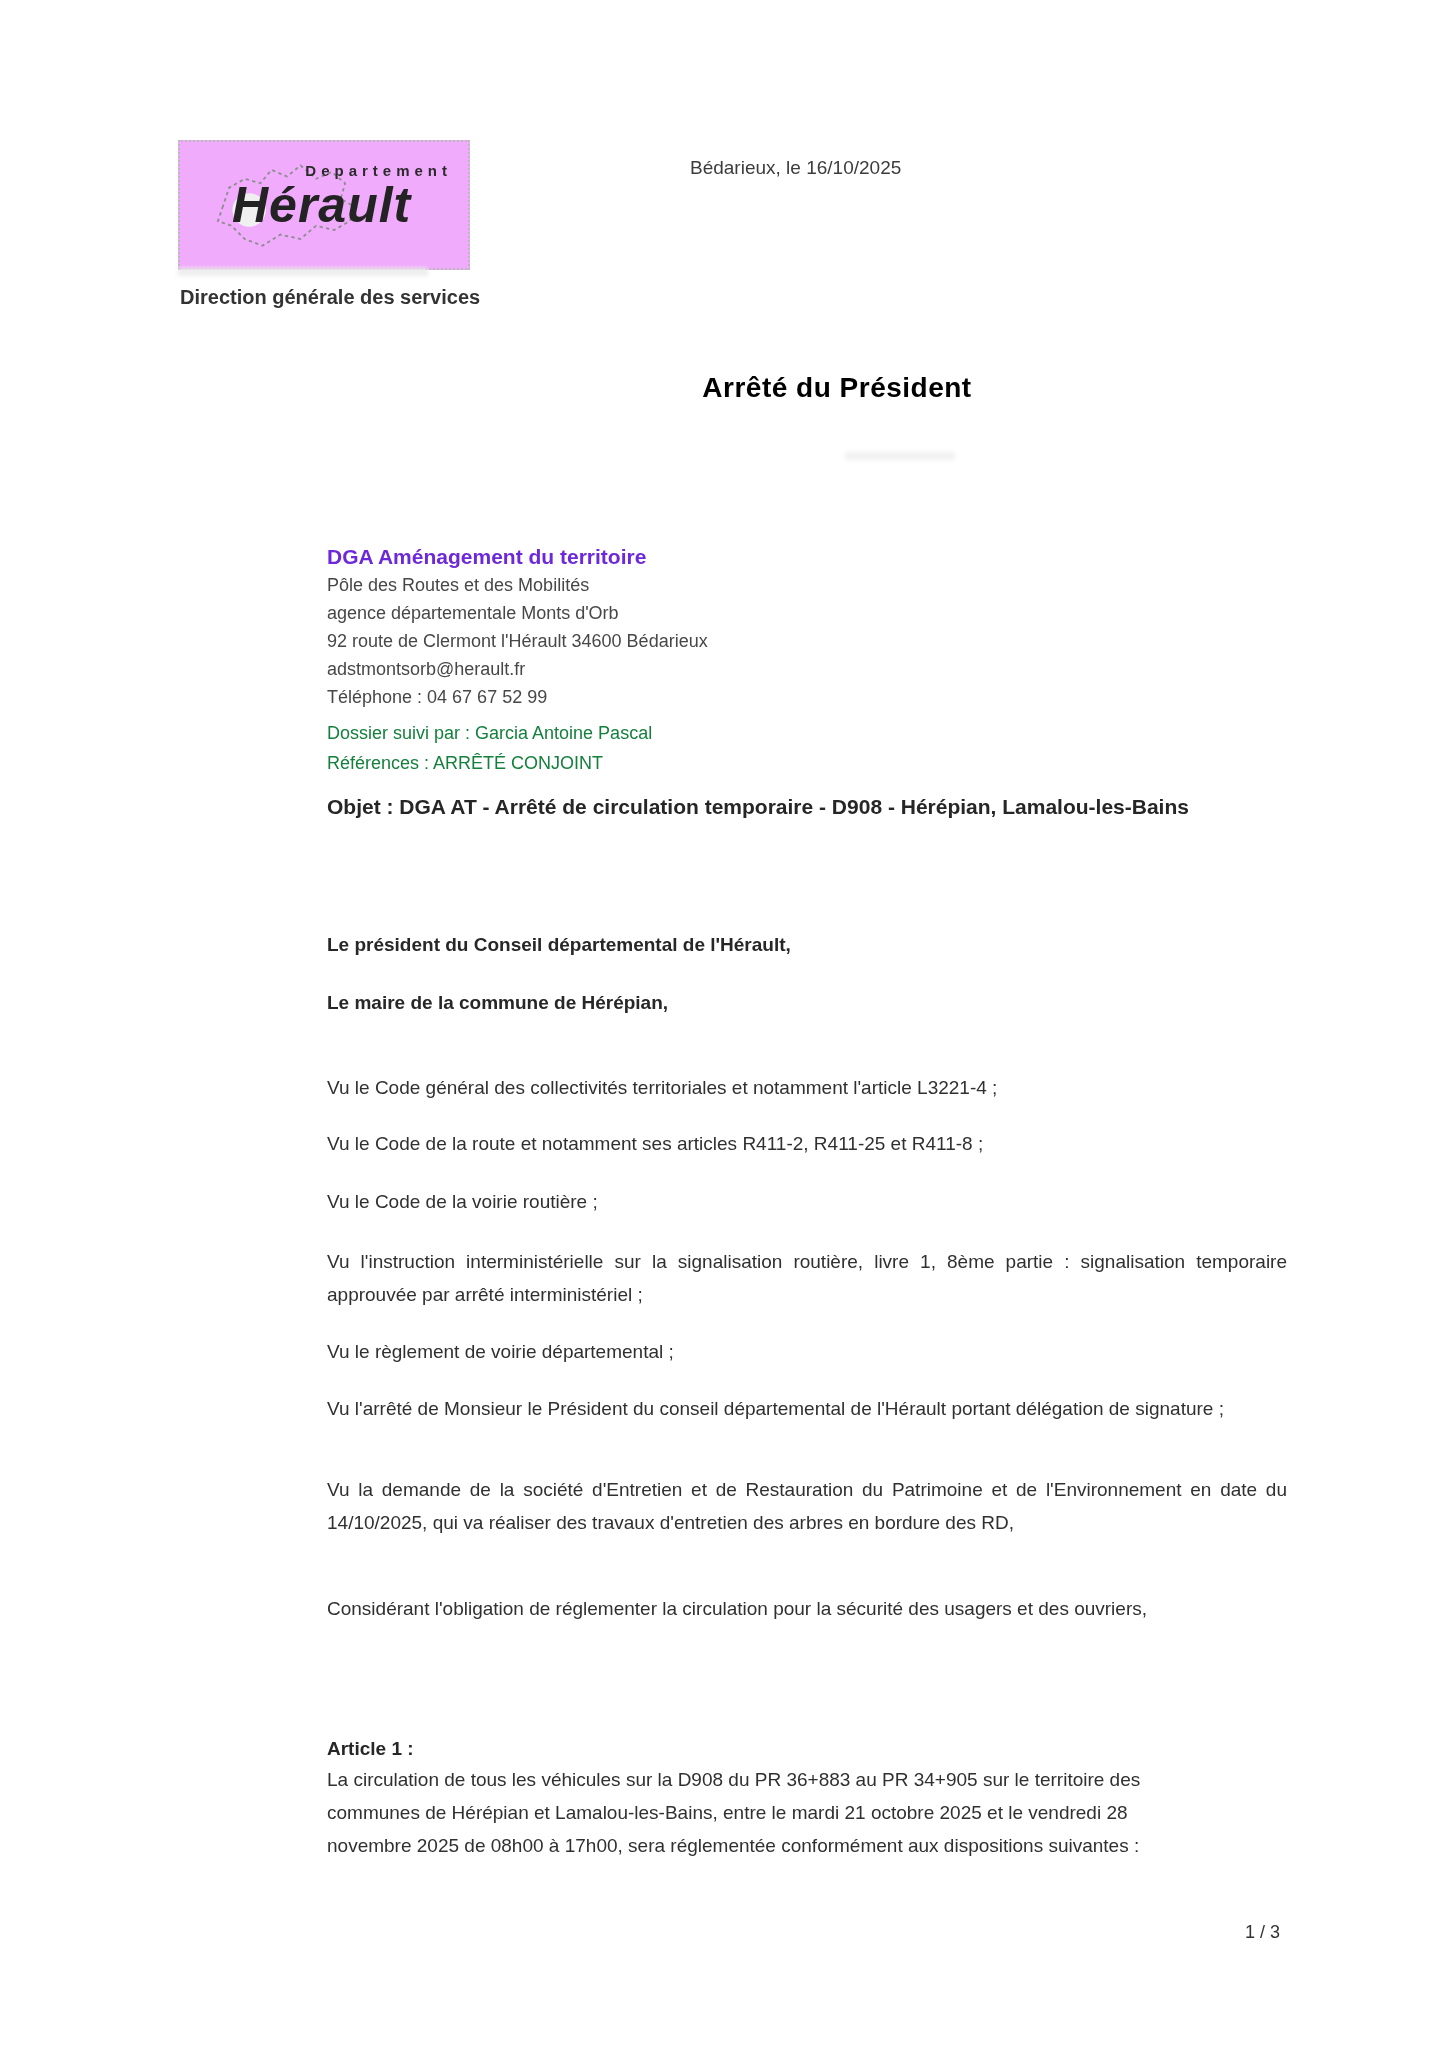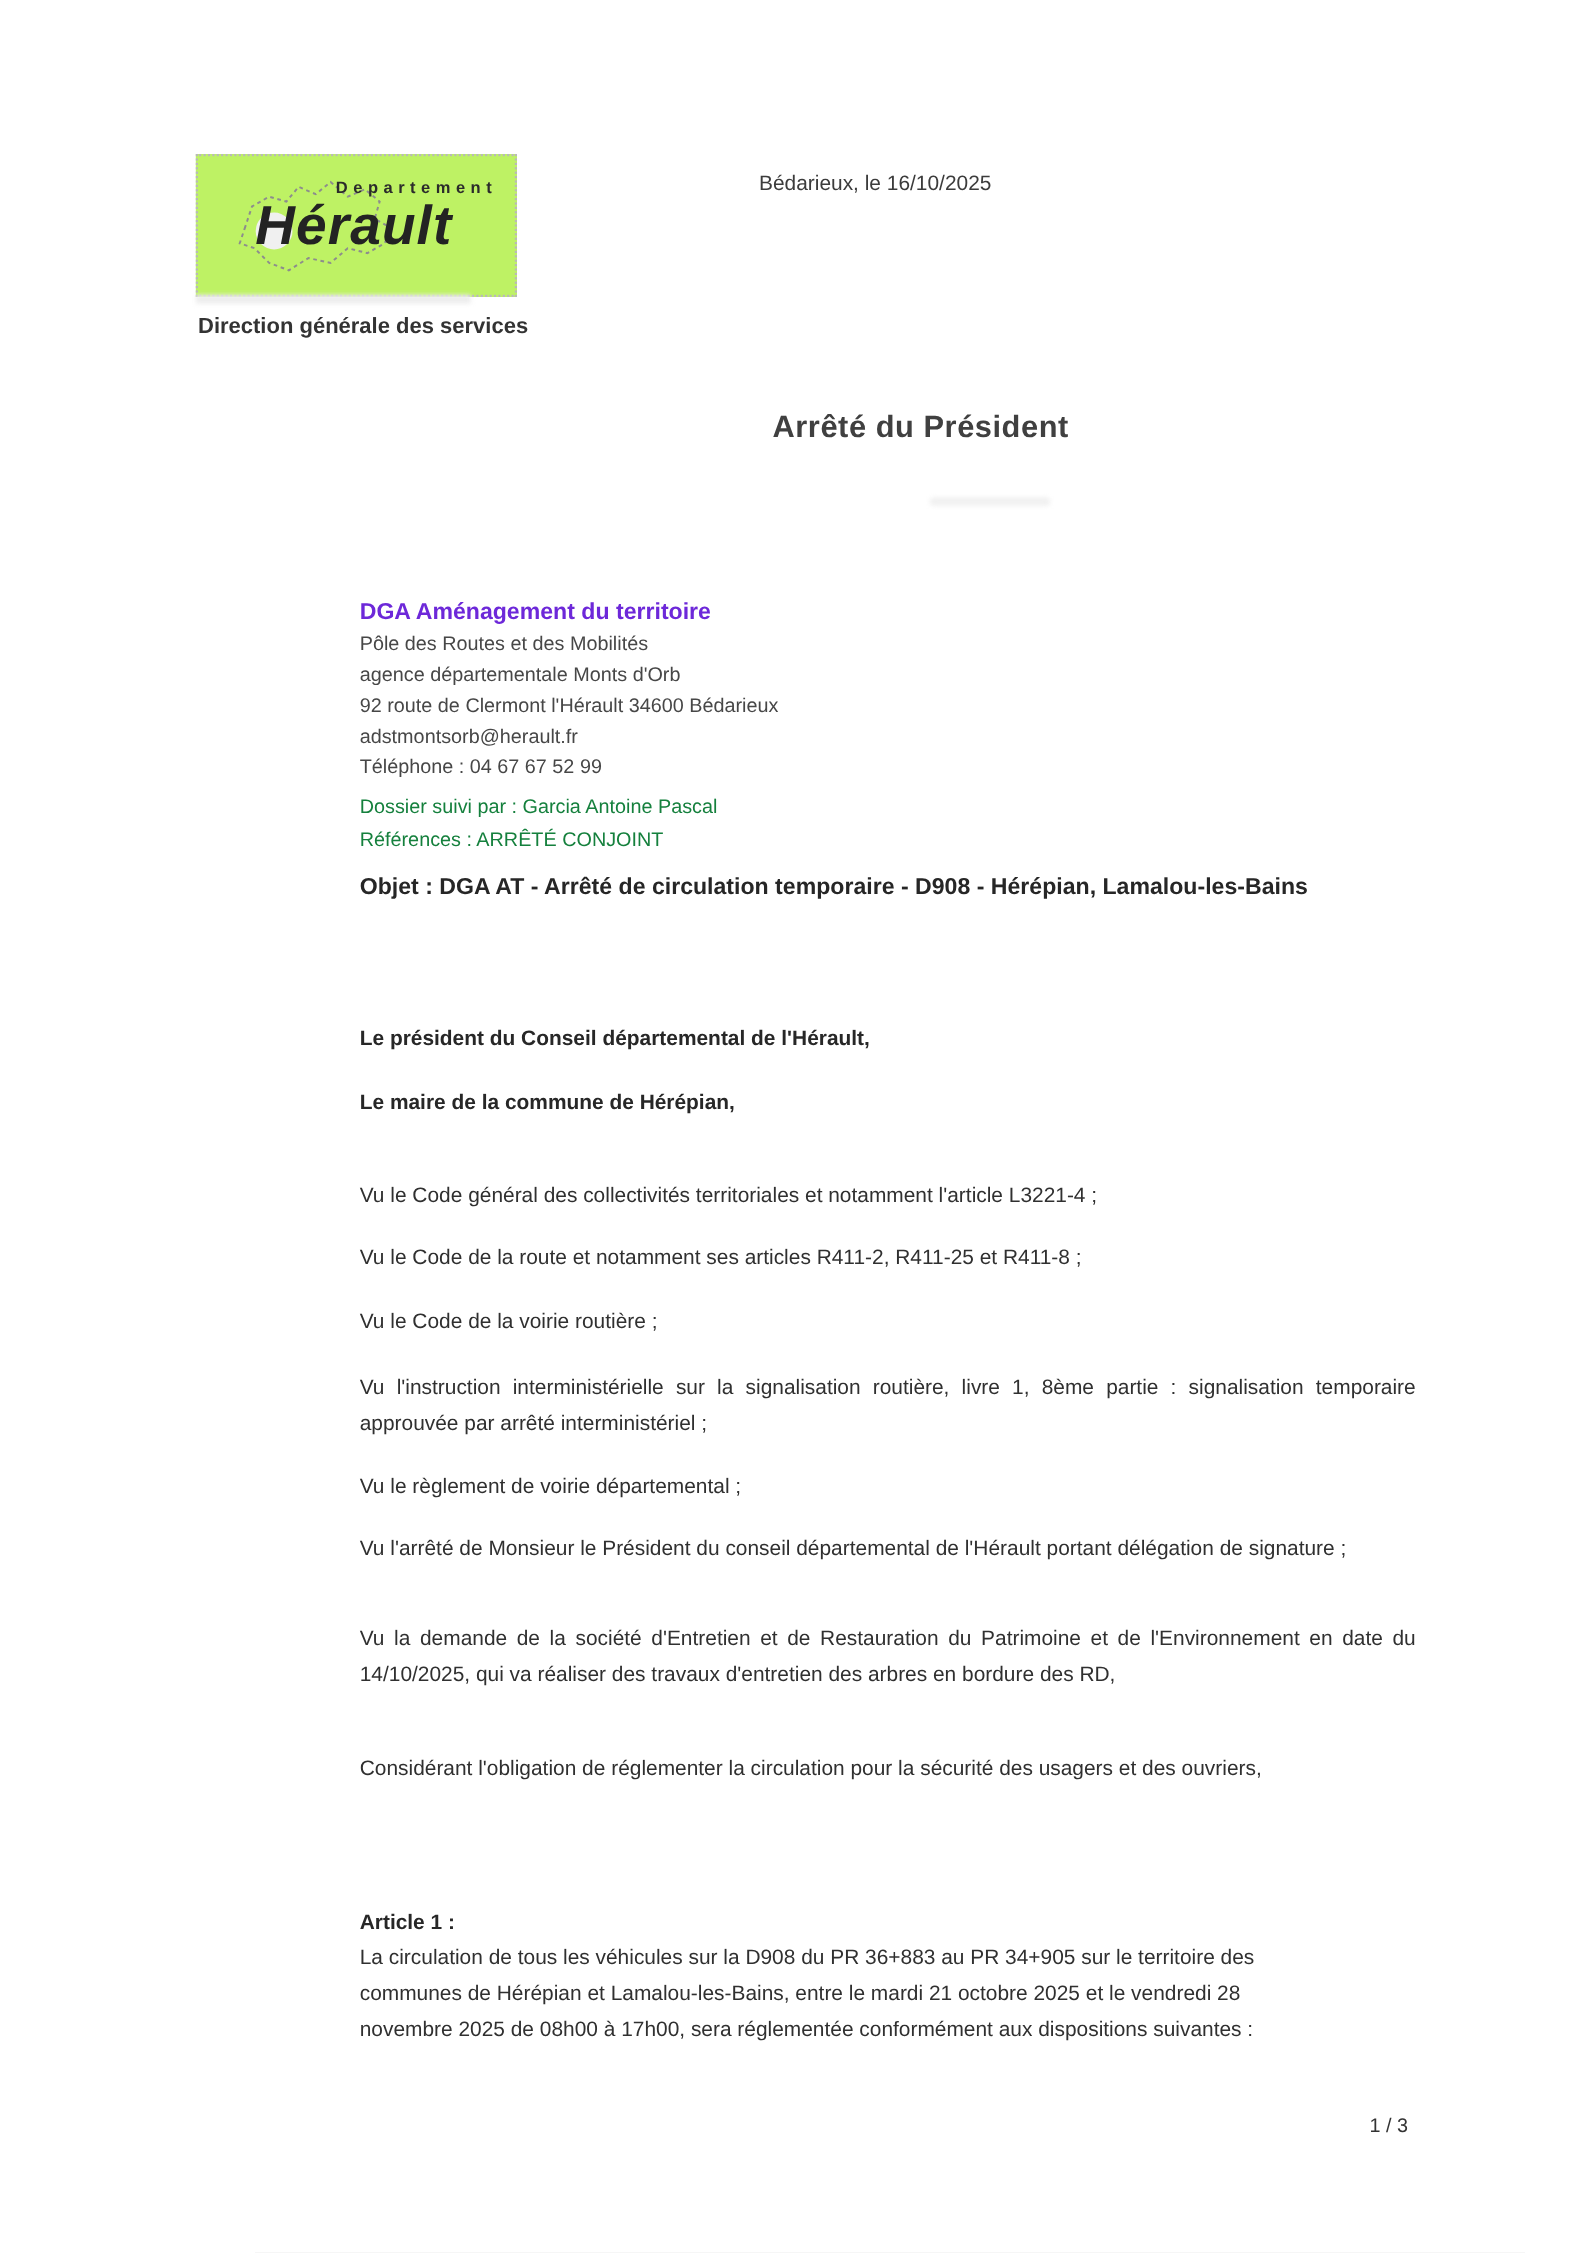--- a/index.html
+++ b/index.html
@@ -8,21 +8,21 @@
     width:1448px;height:2048px;
     margin:0 auto;
     background:#ffffff;
     font-family:"Liberation Sans", sans-serif;
     color:#2e2e2e;
     overflow:hidden;
   }
   
   .logo-box{
     position:absolute;left:178px;top:140px;width:292px;height:130px;
-    border:2px dotted #b9b9b9;background:#bef264;box-sizing:border-box;
+    border:2px dotted #b9b9b9;background:#f0abfc;box-sizing:border-box;
   }
   .logo-map{position:absolute;left:6px;top:10px;}
   .logo-dept{
     position:absolute;right:16px;top:20px;
     font-size:15px;font-weight:bold;letter-spacing:5px;color:#2b2b2b;
     white-space:nowrap;
   }
   .logo-name{
     position:absolute;left:52px;top:34px;
     font-size:50px;font-weight:bold;font-style:italic;
@@ -35,21 +35,21 @@
   .direction-line{
     position:absolute;left:180px;top:286px;
     font-size:20px;font-weight:bold;color:#333;
   }
   .date-line{
     position:absolute;left:690px;top:157px;
     font-size:19px;color:#3c3c3c;
   }
   .doc-title{
     position:absolute;left:327px;top:372px;width:1020px;
-    text-align:center;font-size:28px;font-weight:bold;color:#404040;
+    text-align:center;font-size:28px;font-weight:bold;color:#000000;
     letter-spacing:0.5px;
   }
   .title-smudge{
     position:absolute;left:845px;top:452px;width:110px;height:8px;
     background:#f1f1f1;filter:blur(2px);border-radius:4px;
   }
   
   .sender{
     position:absolute;left:327px;top:543px;
     font-size:18px;line-height:28px;color:#474747;

